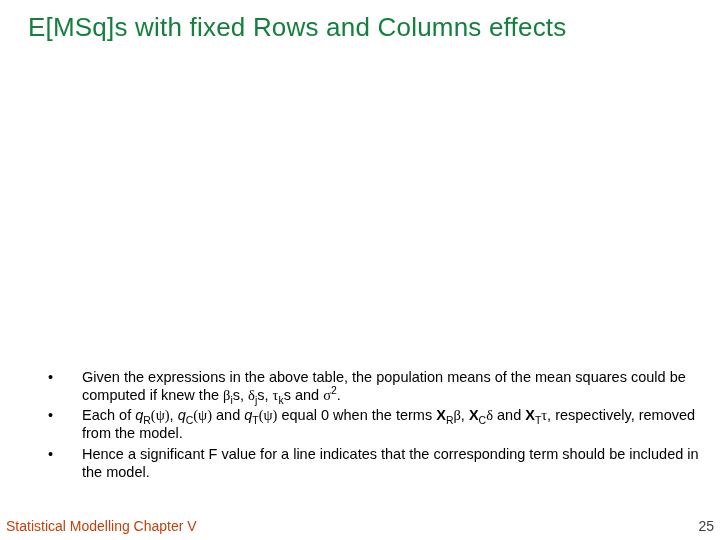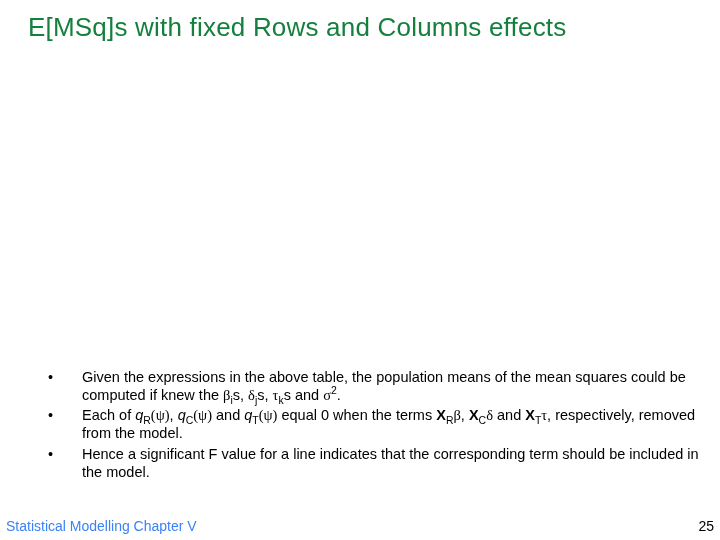--- a/index.html
+++ b/index.html
@@ -38,28 +38,28 @@
     padding-left: 6px;
   }
   .bullet-text {
     flex: 1;
   }
   .footer-left {
     position: absolute;
     bottom: 6px;
     left: 6px;
     font-size: 14px;
-    color: #3b82f6;
+    color: #c2410c;
   }
   .footer-right {
     position: absolute;
     bottom: 6px;
     right: 6px;
     font-size: 14px;
-    color: #000000;
+    color: #404040;
   }
   sub { font-size: 0.72em; vertical-align: sub; line-height: 0; }
   sup { font-size: 0.72em; vertical-align: super; line-height: 0; }
   .sym { font-family: "Times New Roman", serif; }
 </style>
 </head>
 <body>
 
 <div class="title">E[MSq]s with fixed Rows and Columns effects</div>
 

